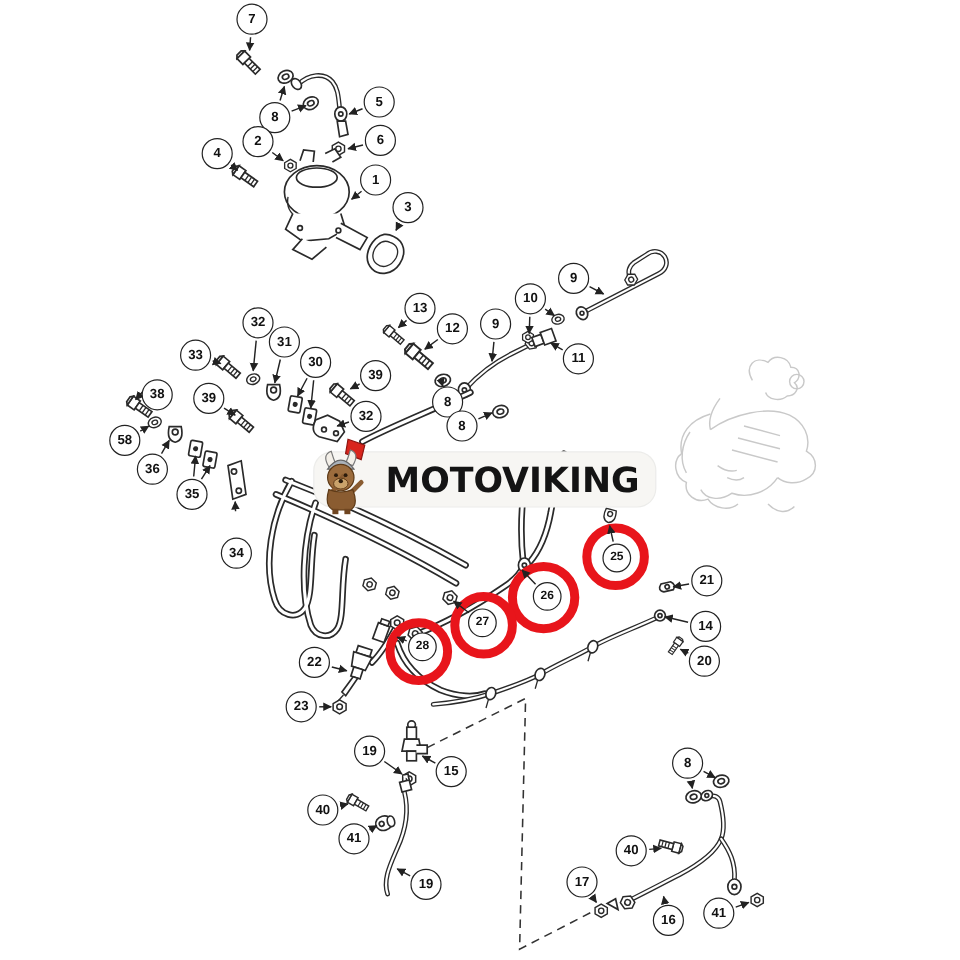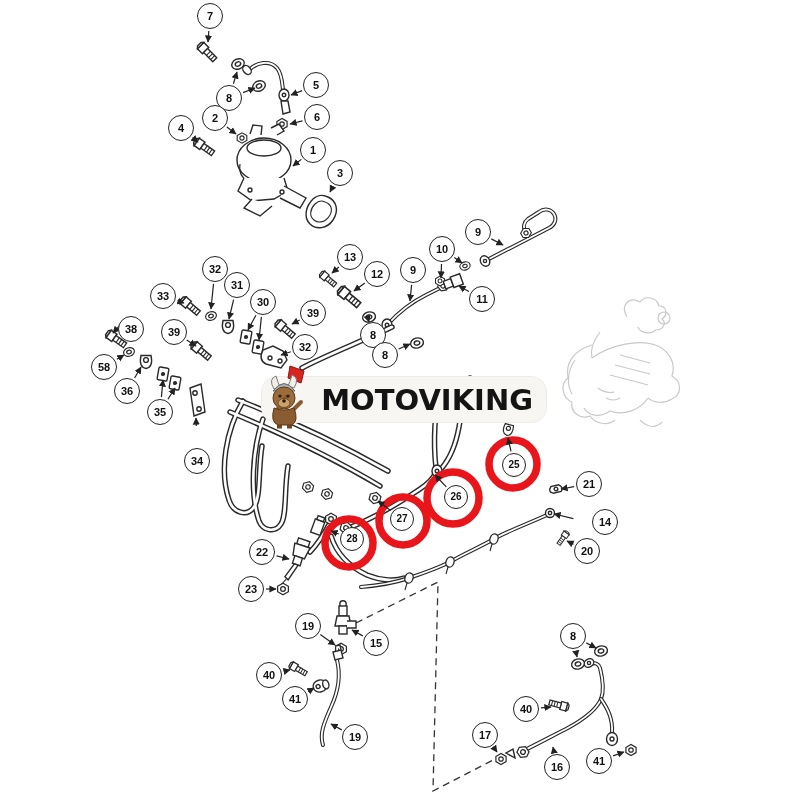--- a/index.html
+++ b/index.html
@@ -359,21 +359,21 @@
       <div class="callout" style="left: 292px; top: 334px; height: 26px; width: 26px; font-size: 11px;">32</div>
       <div class="callout" style="left: 91px; top: 354px; height: 26px; width: 26px; font-size: 11px;">58</div>
       <div class="callout" style="left: 114px; top: 378px; height: 26px; width: 26px; font-size: 11px;">36</div>
       <div class="callout" style="left: 147px; top: 399px; height: 26px; width: 26px; font-size: 11px;">35</div>
       <div class="callout" style="left: 184px; top: 428px; height: 26px; width: 26px; font-size: 11px; margin-top: 20px;">34</div>
       <div class="callout" style="left: 502px; top: 453px; height: 24px; width: 24px; font-size: 10px;">25</div>
       <div class="callout" style="left: 444px; top: 485px; height: 24px; width: 24px; font-size: 10px;">26</div>
       <div class="callout" style="left: 390px; top: 507px; height: 24px; width: 24px; font-size: 10px; border-radius: 12px;">27</div>
       <div class="callout" style="left: 340px; top: 527px; height: 24px; width: 24px; font-size: 10px;">28</div>
       <div class="callout" style="left: 576px; top: 471px; height: 26px; width: 26px; font-size: 11px;">21</div>
-      <div class="callout" style="left: 592px; top: 509px; height: 26px; width: 26px; font-size: 11px;">14</div>
+      <div class="callout" style="left: 575px; top: 509px; height: 26px; width: 26px; font-size: 11px;">14</div>
       <div class="callout" style="left: 574px; top: 538px; height: 26px; width: 26px; font-size: 11px;">20</div>
       <div class="callout" style="left: 249px; top: 539px; height: 26px; width: 26px; font-size: 11px;">22</div>
       <div class="callout" style="left: 238px; top: 576px; height: 26px; width: 26px; font-size: 11px;">23</div>
       <div class="callout" style="left: 295px; top: 613px; height: 26px; width: 26px; font-size: 11px;">19</div>
       <div class="callout" style="left: 363px; top: 630px; height: 26px; width: 26px; font-size: 11px;">15</div>
       <div class="callout" style="left: 256px; top: 662px; height: 26px; width: 26px; font-size: 11px;">40</div>
       <div class="callout" style="left: 282px; top: 686px; height: 26px; width: 26px; font-size: 11px;">41</div>
       <div class="callout" style="left: 342px; top: 724px; height: 26px; width: 26px; font-size: 11px;">19</div>
       <div class="callout" style="left: 560px; top: 623px; height: 26px; width: 26px; font-size: 11px;">8</div>
       <div class="callout" style="left: 513px; top: 696px; height: 26px; width: 26px; font-size: 11px;">40</div>

